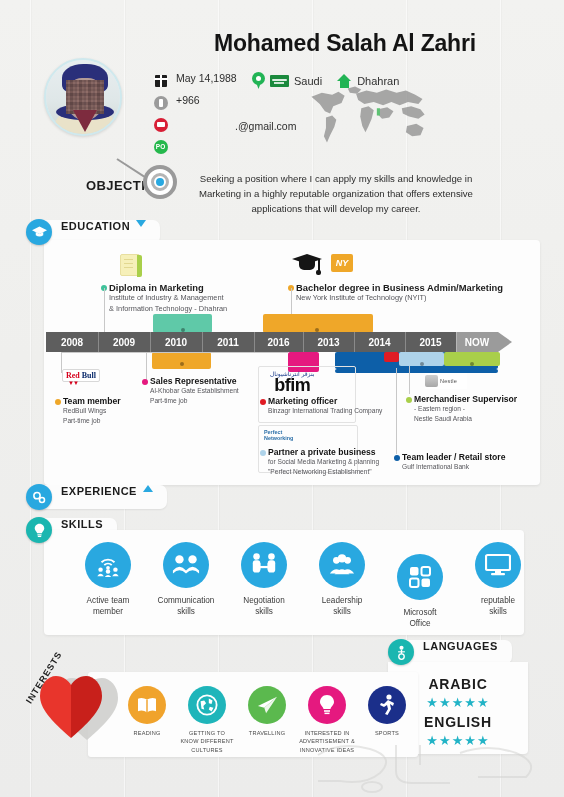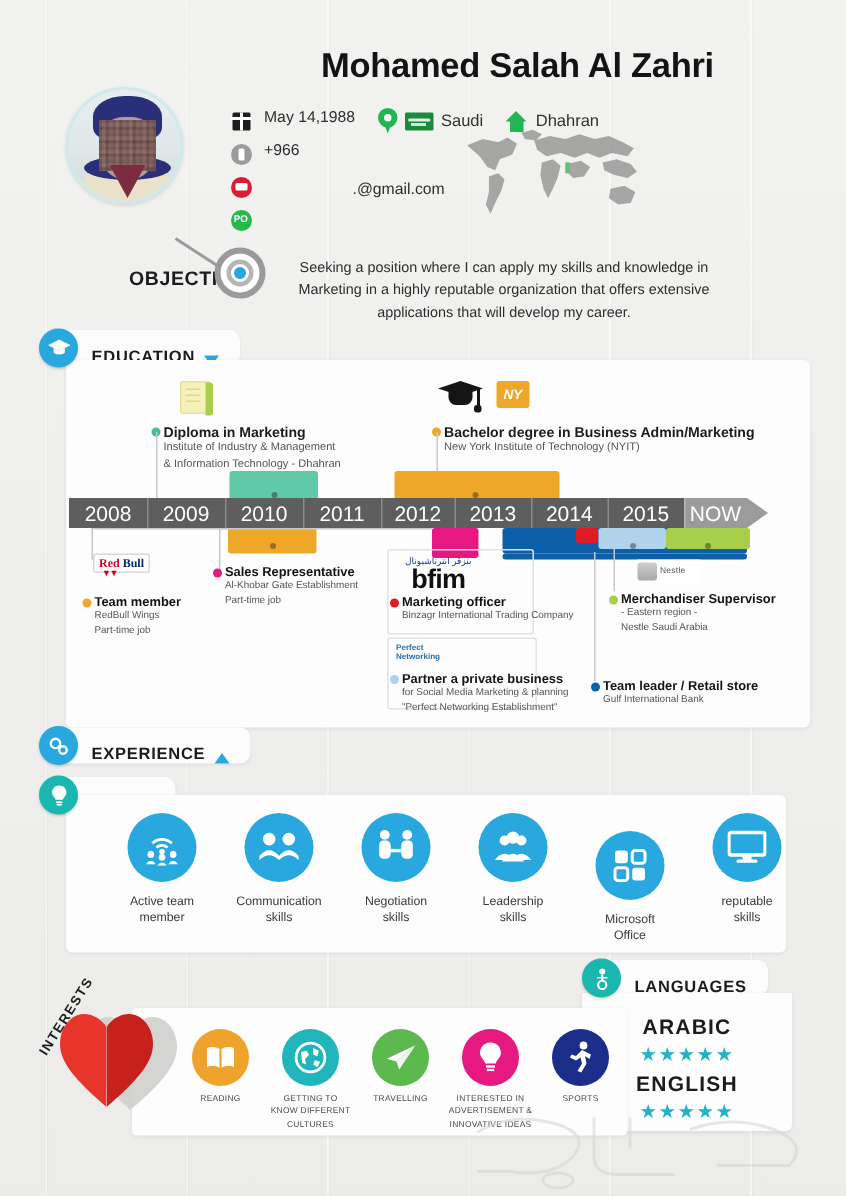--- a/index.html
+++ b/index.html
@@ -92,21 +92,21 @@
   .target .ring2 { width:18px; height:18px; border-radius:50%; border:3px solid #b5b5b5; display:flex; align-items:center; justify-content:center; }
   .target .bull { width:8px; height:8px; border-radius:50%; background:#29a8e0; }
   .arrow { position:absolute; left:117px; top:158px; width:38px; height:2px; background:#9a9a9a; transform:rotate(33deg); transform-origin:left center; }
   .obj-text { position:absolute; left:186px; top:172px; width:300px; font-size:9.6px; line-height:1.55; color:#2d2d2d; text-align:center; }
 
   
   .sec-tab { position:absolute; height:24px; display:flex; align-items:center; }
   .sec-tab .badge { width:26px; height:26px; border-radius:50%; background:#29a8e0; display:flex; align-items:center; justify-content:center;
                     color:#fff; position:relative; z-index:3; box-shadow:0 1px 2px rgba(0,0,0,.18); }
   .sec-tab .plate { height:24px; background:#fcfcfc; border-radius:0 7px 7px 0; margin-left:-13px; padding:0 14px 0 22px;
-                    display:flex; align-items:flex-end; gap:6px; box-shadow:0 1px 2px rgba(0,0,0,.07); }
+                    display:flex; align-items:flex-start; gap:6px; box-shadow:0 1px 2px rgba(0,0,0,.07); }
   .sec-tab .plate span { font-size:11px; font-weight:bold; letter-spacing:.5px; color:#1b1b1b; }
   .tri-d { width:0;height:0;border-left:5px solid transparent;border-right:5px solid transparent;border-top:7px solid #29a8e0; }
   .tri-u { width:0;height:0;border-left:5px solid transparent;border-right:5px solid transparent;border-bottom:7px solid #29a8e0; }
 
   
   .edu-panel { position:absolute; left:44px; top:240px; width:496px; height:245px; background:#fdfdfd;
                border-radius:4px; box-shadow:0 1px 3px rgba(0,0,0,.08); }
 
   .edu-entry { position:absolute; }
   .edu-entry .etitle { font-size:9.4px; font-weight:bold; color:#1c1c1c; white-space:nowrap; }
@@ -125,21 +125,21 @@
   .nyit { position:absolute; width:22px; height:18px; background:#efa729; border-radius:2px;
           display:flex; align-items:center; justify-content:center; color:#fff; font-size:9px; font-weight:bold; font-style:italic; }
 
   
   .tl { position:absolute; left:46px; top:332px; width:472px; height:20px; }
   .tl .bar { position:absolute; left:0; top:0; width:452px; height:20px; background:#5e5e5e; }
   .tl .tip { position:absolute; left:452px; top:0; width:0;height:0;
              border-top:10px solid transparent; border-bottom:10px solid transparent; border-left:14px solid #9b9b9b; }
   .tl .now { position:absolute; left:410px; top:0; width:42px; height:20px; background:#9b9b9b; }
   .tl .ytick { position:absolute; top:0; height:20px; display:flex; align-items:center; justify-content:center;
-               font-size:14px; color:#fff; font-weight:normal; }
+               font-size:10px; color:#fff; font-weight:bold; }
   .tl .sep { position:absolute; top:0; width:1px; height:20px; background:rgba(255,255,255,.28); }
 
   .tlblock { position:absolute; border-radius:2px; }
   .tlblock .bdot { position:absolute; width:4px; height:4px; border-radius:50%; background:rgba(0,0,0,.35); }
 
   .conn { position:absolute; background:#c8c8c8; width:1px; }
   .connh { position:absolute; background:#c8c8c8; height:1px; }
 
   
   .xp { position:absolute; }
@@ -337,21 +337,21 @@
     <div class="sep" style="left:156px;"></div>
       <div class="sep" style="left:208px;"></div>
     <div class="sep" style="left:257px;"></div>
       <div class="sep" style="left:308px;"></div>
     <div class="sep" style="left:359px;"></div>
       <div class="sep" style="left:410px;"></div>
     <div class="ytick" style="left:0px;   width:52px;">2008</div>
     <div class="ytick" style="left:52px;  width:52px;">2009</div>
     <div class="ytick" style="left:104px; width:52px;">2010</div>
     <div class="ytick" style="left:156px; width:52px;">2011</div>
-    <div class="ytick" style="left:208px; width:49px;">2012</div>
+    <div class="ytick" style="left:208px; width:49px;">2016</div>
     <div class="ytick" style="left:257px; width:51px;">2013</div>
     <div class="ytick" style="left:308px; width:51px;">2014</div>
     <div class="ytick" style="left:359px; width:51px;">2015</div>
     <div class="ytick" style="left:410px; width:42px;">NOW</div>
   </div>
 
   <div class="tlblock" style="left:152px; top:352px; width:59px; height:17px; background:#efa729;">
     <span class="bdot" style="left:28px; top:10px;"></span>
   </div>
   <div class="tlblock" style="left:288px; top:352px; width:31px; height:20px; background:#e5197f;"></div>

